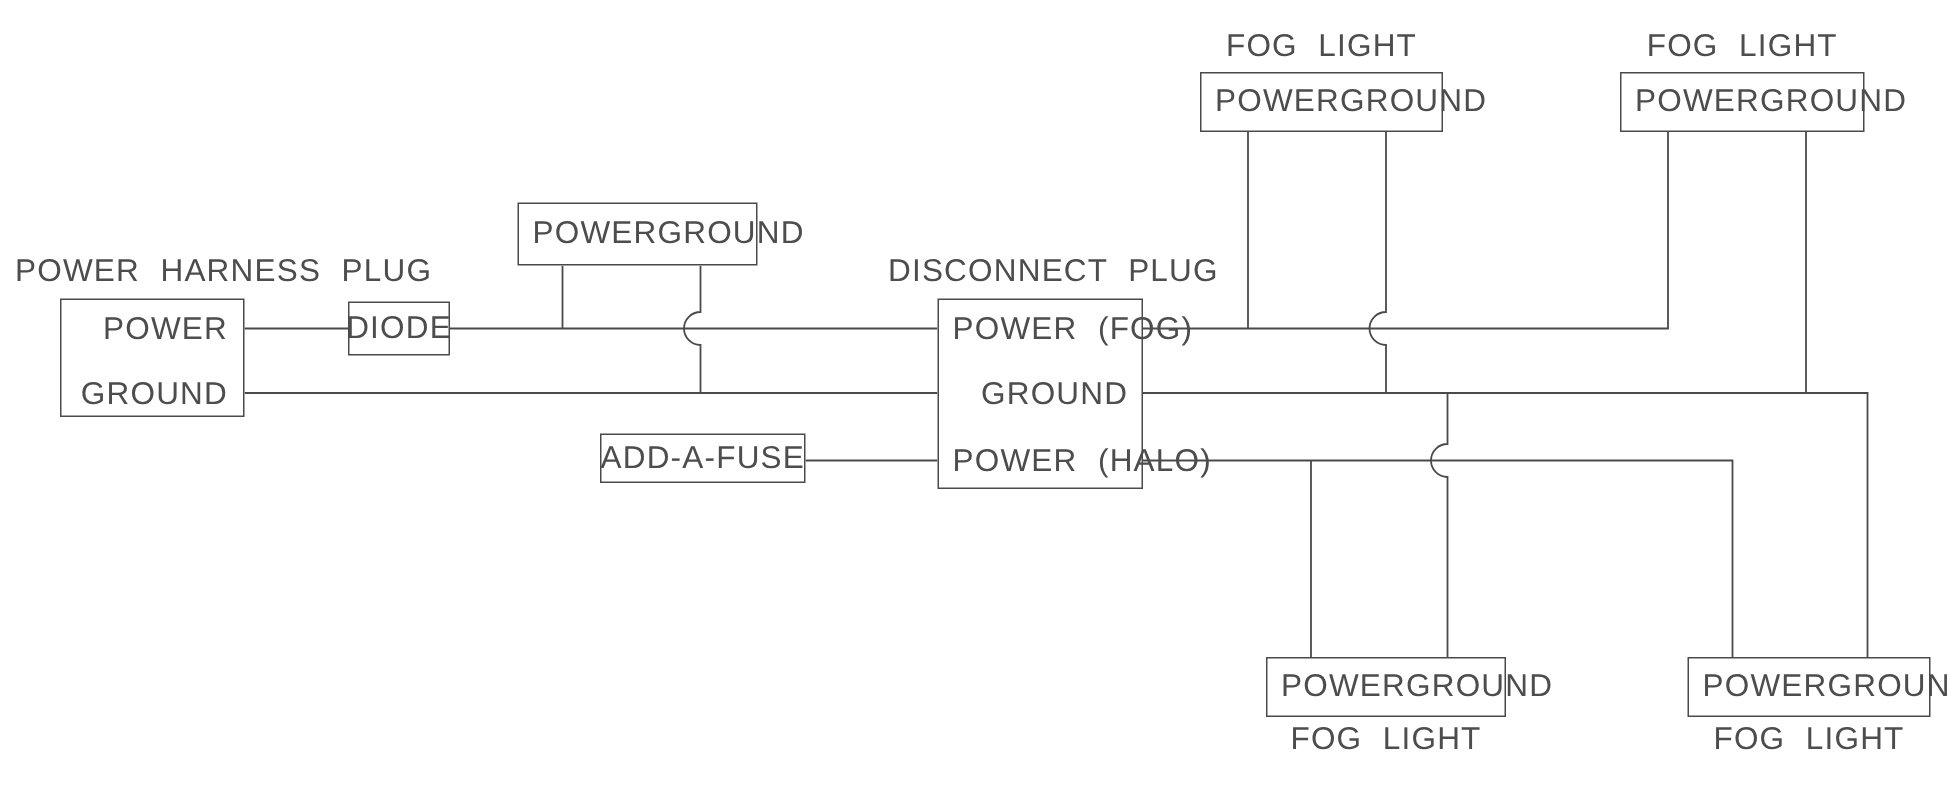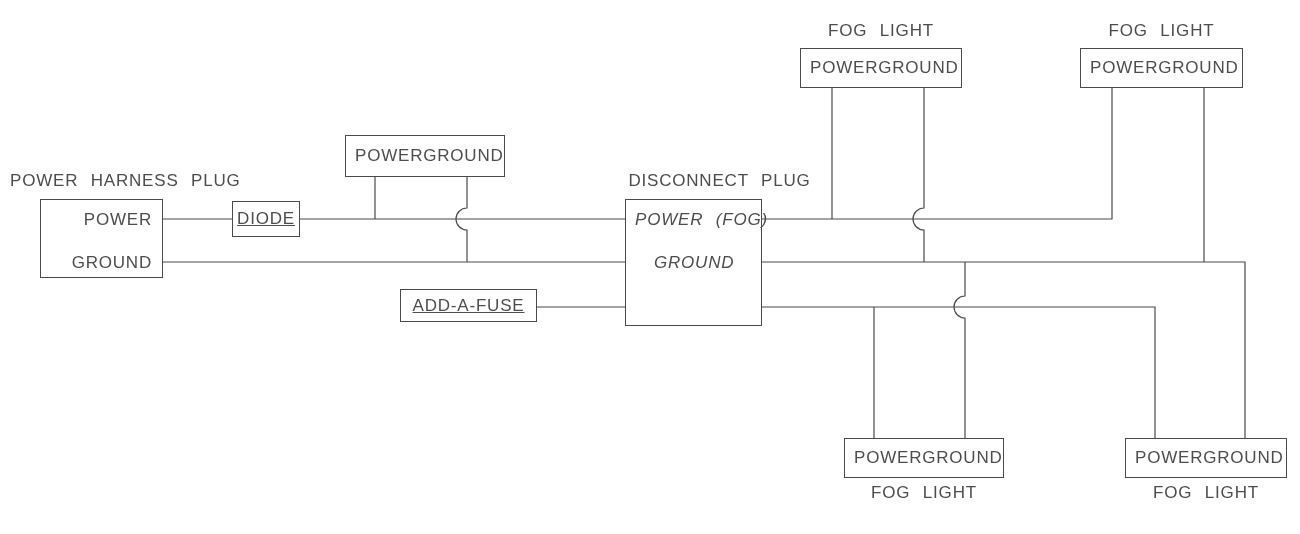--- a/index.html
+++ b/index.html
@@ -25,21 +25,21 @@
     left: 0; top: 0;
     width: 1300px;
     height: 534px;
   }
   .wiring path {
     fill: none;
     stroke: var(--line);
     stroke-width: 1.2;
   }
   .cad-text {
-    font-size: 17px;
+    font-size: 21px;
     letter-spacing: 0.8px;
     word-spacing: 7px;
     white-space: nowrap;
     line-height: 20px;
     color: var(--text);
   }
   .box {
     position: absolute;
     border: 1px solid var(--line);
     background: var(--bg);
@@ -47,21 +47,20 @@
   .box.flexrow {
     display: flex;
     align-items: center;
     justify-content: space-between;
     padding: 0 9px;
   }
   .box.flexcenter {
     display: flex;
     align-items: center;
     justify-content: center;
-    text-decoration: underline;
   }
   .pin {
     position: absolute;
     height: 20px;
   }
   .pin.right { right: 10px; text-align: right; }
   .pin.left  { left: 9px;  text-align: left; }
   .title {
     position: absolute;
     height: 20px;
@@ -102,24 +101,25 @@
 
   <div class="box flexrow" style="left:345px; top:135px; width:160px; height:42px;">
     <span class="cad-text">POWER</span>
     <span class="cad-text">GROUND</span>
   </div>
 
   <div class="box flexcenter" style="left:400px; top:289px; width:137px; height:33px;">
     <span class="cad-text">ADD-A-FUSE</span>
   </div>
 
-  <div class="title centered cad-text" style="left:626px; top:171px; width:187px;">DISCONNECT PLUG</div>
-  <div class="box" style="left:625px; top:199px; width:137px; height:127px;font-style:italic;">
+  <div class="title centered cad-text" style="left:592px; top:171px; width:187px;">DISCONNECT PLUG</div>
+  <div class="box" style="left:625px; top:199px; width:137px; height:127px;">
     <span class="pin left cad-text" style="top:10px;">POWER (FOG)</span>
     <span class="pin left cad-text" style="top:53px; left:28px;">GROUND</span>
+    <span class="pin left cad-text" style="top:98px;">POWER (HALO)</span>
   </div>
 
   <div class="title centered cad-text" style="left:800px; top:21px; width:162px;">FOG LIGHT</div>
   <div class="box flexrow" style="left:800px; top:48px; width:162px; height:40px;">
     <span class="cad-text">POWER</span>
     <span class="cad-text">GROUND</span>
   </div>
 
   <div class="title centered cad-text" style="left:1080px; top:21px; width:163px;">FOG LIGHT</div>
   <div class="box flexrow" style="left:1080px; top:48px; width:163px; height:40px;">

